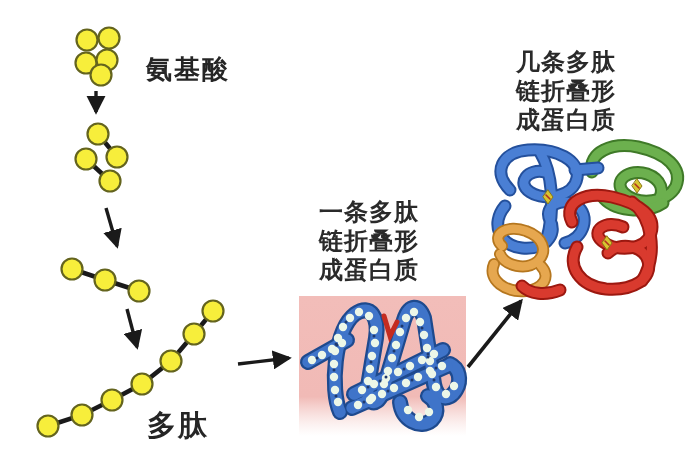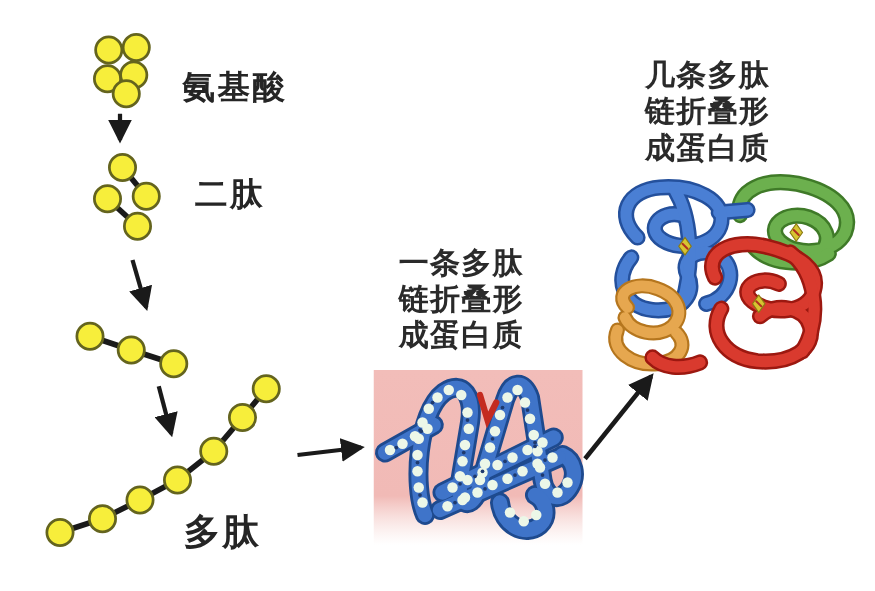--- a/index.html
+++ b/index.html
@@ -1,21 +1,21 @@
 <!DOCTYPE html>
 <html><head>
 <meta charset="utf-8">
 <style>
   html,body{margin:0;padding:0;background:#ffffff;}
   .canvas{
     position:relative;
     width:700px;height:473px;
     background:#ffffff;
     overflow:hidden;
-    font-family:Liberation Mono, monospace;
+    font-family:Liberation Serif, serif;
   }
   .diagram-svg{position:absolute;left:0;top:0;}
   .label{
     position:absolute;
     color:#252525;
     font-weight:600;
     white-space:pre-line;
   }
   .stage-label{font-size:26px;letter-spacing:2px;}
   .caption{
@@ -277,21 +277,20 @@
       <g stroke="#b03020" stroke-width="1.6">
         <line x1="546" y1="195" x2="550" y2="199"></line>
         <line x1="635" y1="184" x2="639" y2="188"></line>
         <line x1="605" y1="241" x2="609" y2="245"></line>
       </g>
     </g>
   </svg>
 
   <div class="label stage-label lbl-amino">氨基酸</div>
 
-  <div class="label stage-label lbl-di">二肽</div>
 
 
   <div class="label stage-label lbl-poly">多肽</div>
 
   <div class="label caption lbl-single">一条多肽
 链折叠形
 成蛋白质</div>
 
   <div class="label caption lbl-multi">几条多肽
 链折叠形

